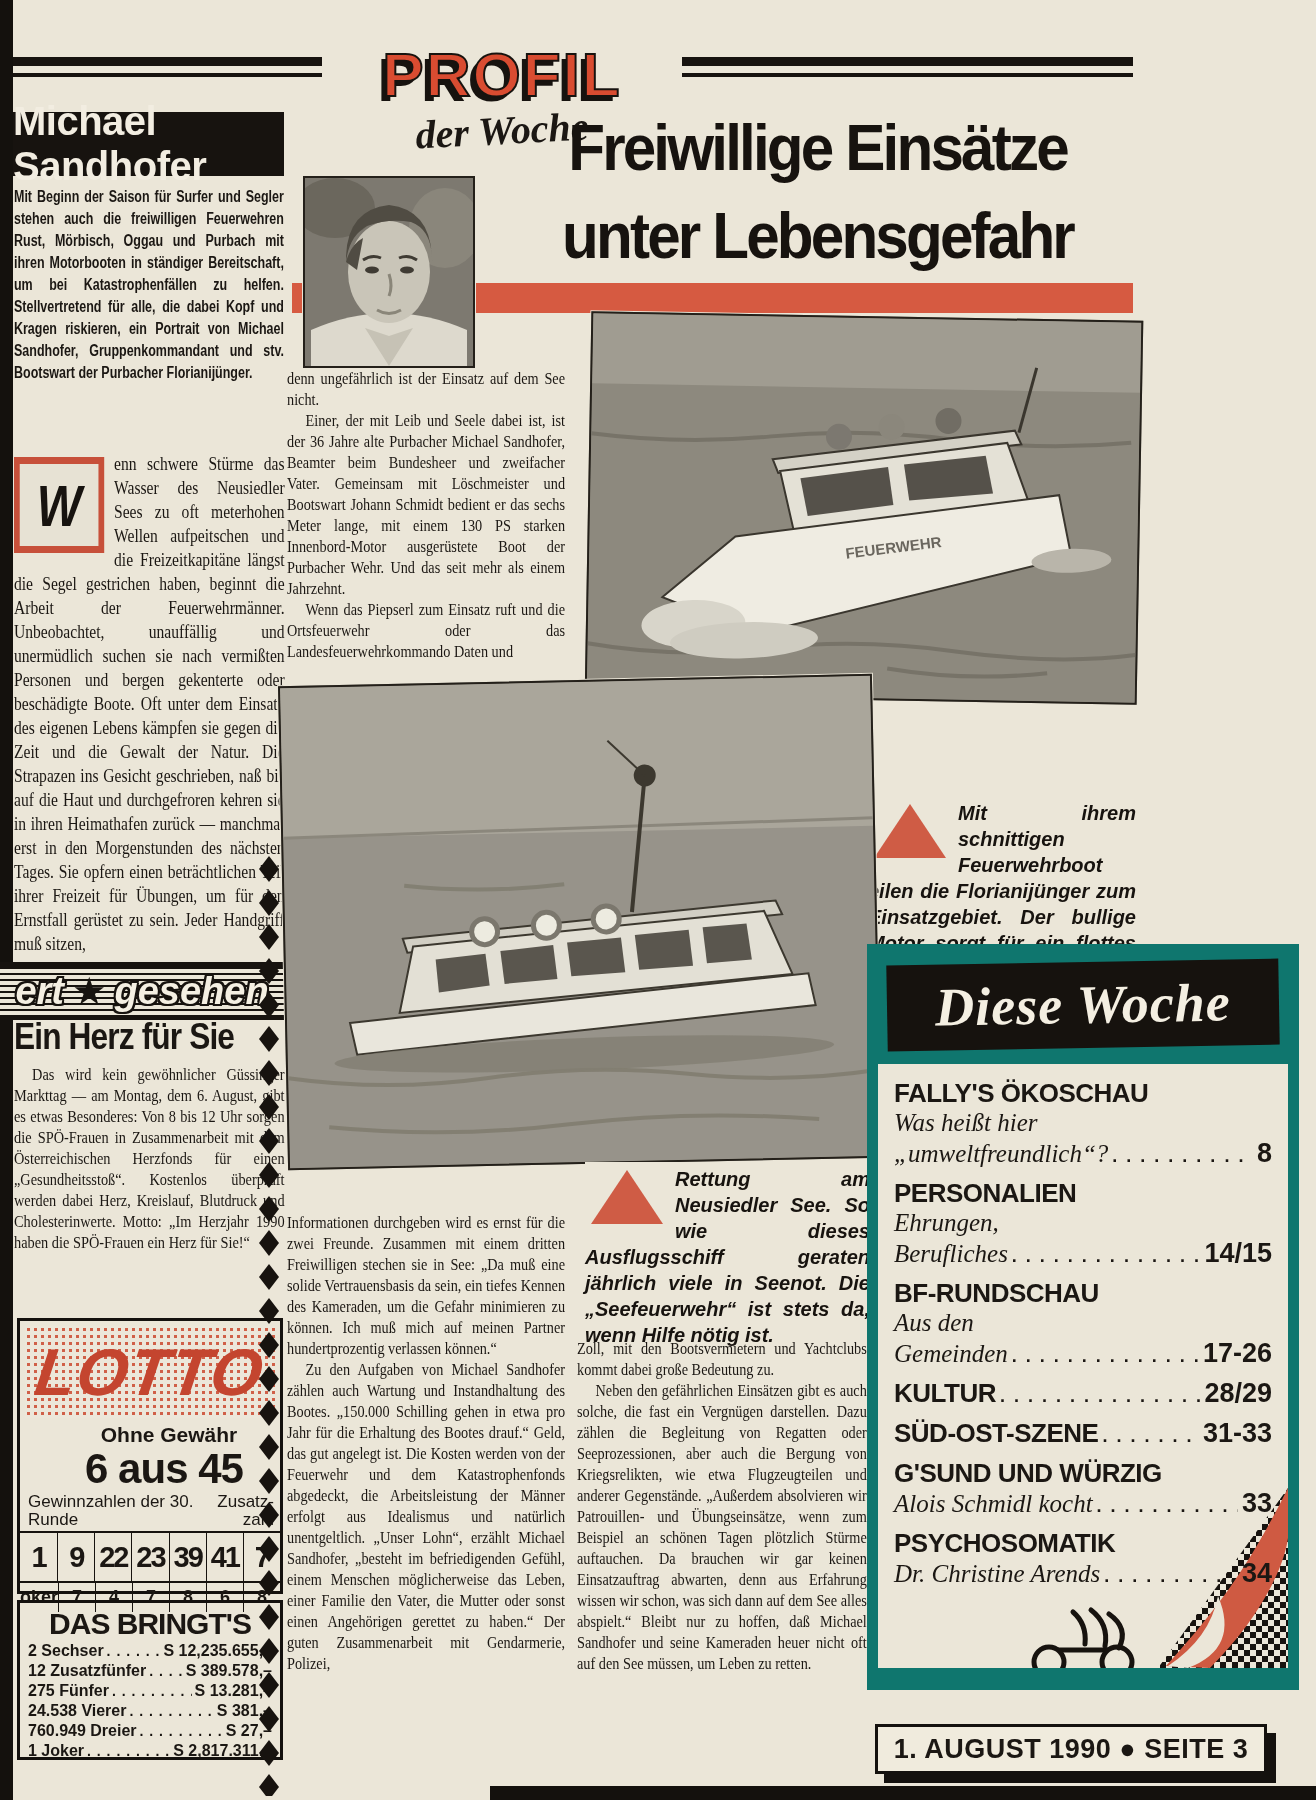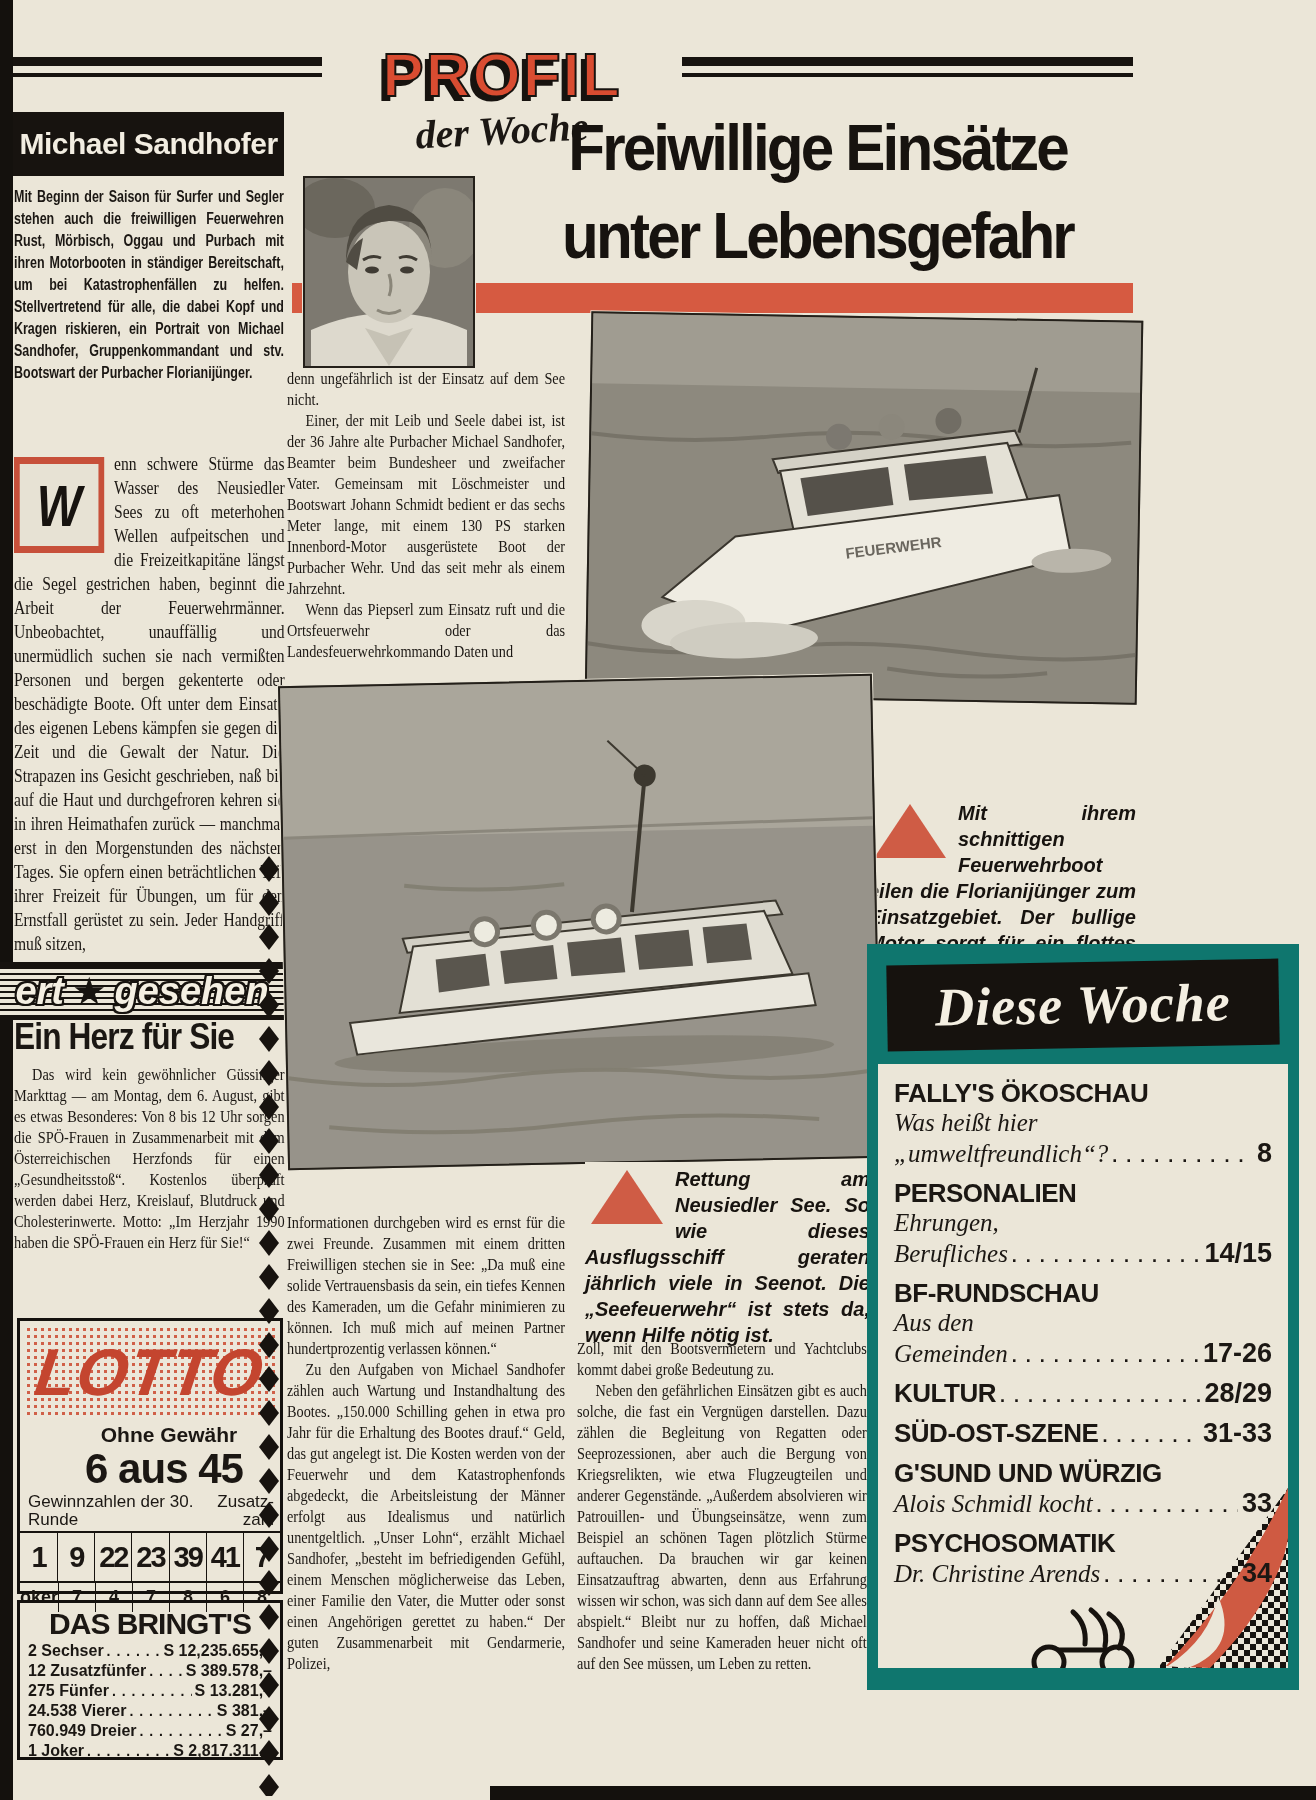--- a/index.html
+++ b/index.html
@@ -19,21 +19,21 @@
 
   
   .profil{left:322px;top:40px;width:360px;height:132px;background:#ebe6d8;text-align:center;}
   .profil-word{font-weight:900;font-size:62px;letter-spacing:2px;color:#d94c31;
     -webkit-text-stroke:2px #17130f;text-shadow:-5px 5px 0 #17130f;line-height:70px;}
   .profil-sub{font-family:"Liberation Serif",serif;font-style:italic;font-weight:bold;
     font-size:40px;line-height:42px;transform:rotate(-3deg);}
 
   
   .michael-banner{left:13px;top:112px;width:271px;height:64px;background:#17130f;color:#f2ede1;
-    display:flex;align-items:center;justify-content:center;font-weight:bold;font-size:30px;letter-spacing:-0.5px;}
+    display:flex;align-items:center;justify-content:center;font-weight:bold;font-size:40px;letter-spacing:-0.5px;}
   .intro{left:14px;top:186px;width:346px;transform:scaleX(0.78);font-weight:bold;
     font-size:16px;line-height:22px;text-align:justify;}
   .lede{left:14px;top:452px;width:330px;transform:scaleX(0.82);font-size:19px;line-height:24px;}
   .dropcap{float:left;width:96px;height:82px;border:7px solid #c7503a;background:#e7e2d4;
     display:flex;align-items:center;justify-content:center;font:italic 900 58px "Liberation Sans",sans-serif;
     margin:5px 12px 2px 0;color:#17130f;}
 
   
   .gesehen{left:0;top:962px;width:284px;height:48px;border-top:5px solid #17130f;border-bottom:5px solid #17130f;
     background:repeating-linear-gradient(180deg,#17130f 0 2px,#ebe6d8 2px 6px);
@@ -419,16 +419,19 @@
             <rect x="6" y="6" width="6" height="6" fill="#17130f"></rect>
           </pattern>
         </defs>
         <polygon points="140,30 140,210 10,210" fill="url(#chk)"></polygon>
         <path d="M140,30 C100,110 70,150 18,208 L62,210 C112,160 136,110 140,80 Z" fill="#cf5a42"></path>
         <path d="M20,208 Q62,180 70,138 Q92,190 40,210 Z" fill="#ebe6d8"></path>
       </svg>
     </div>
   </div>
 
+  <div class="abs footer-box">
+    <span>1. AUGUST 1990 ● SEITE 3</span>
+  </div>
 
   <div class="abs bottom-strip"></div>
 
 </div>
 
 </body></html>

